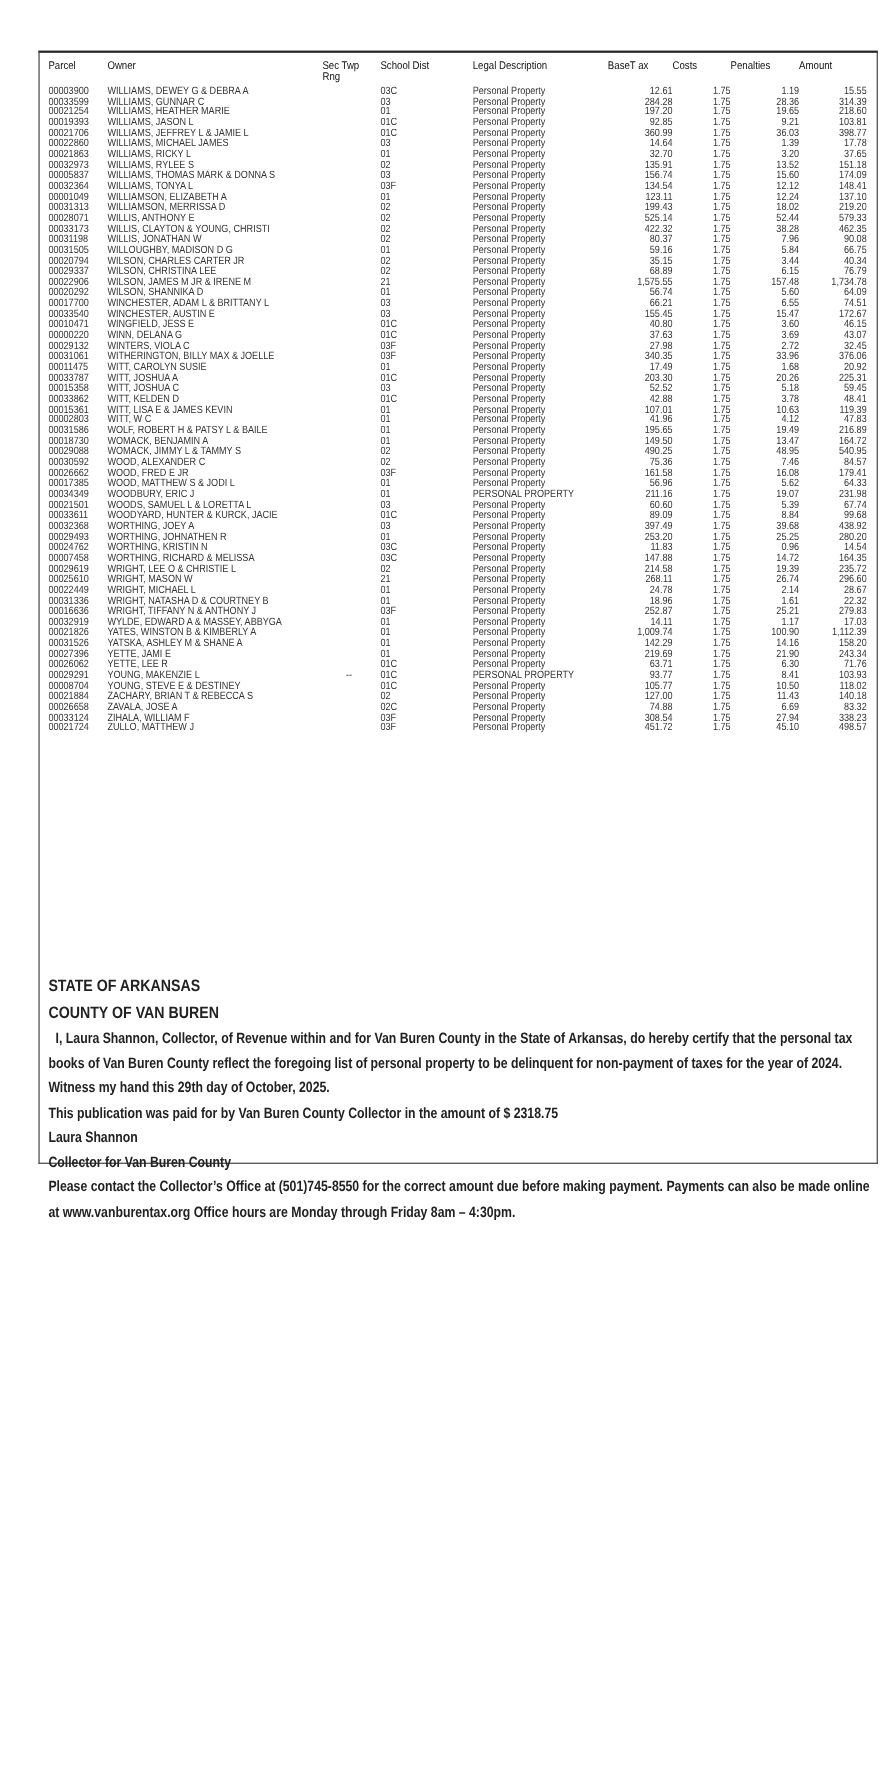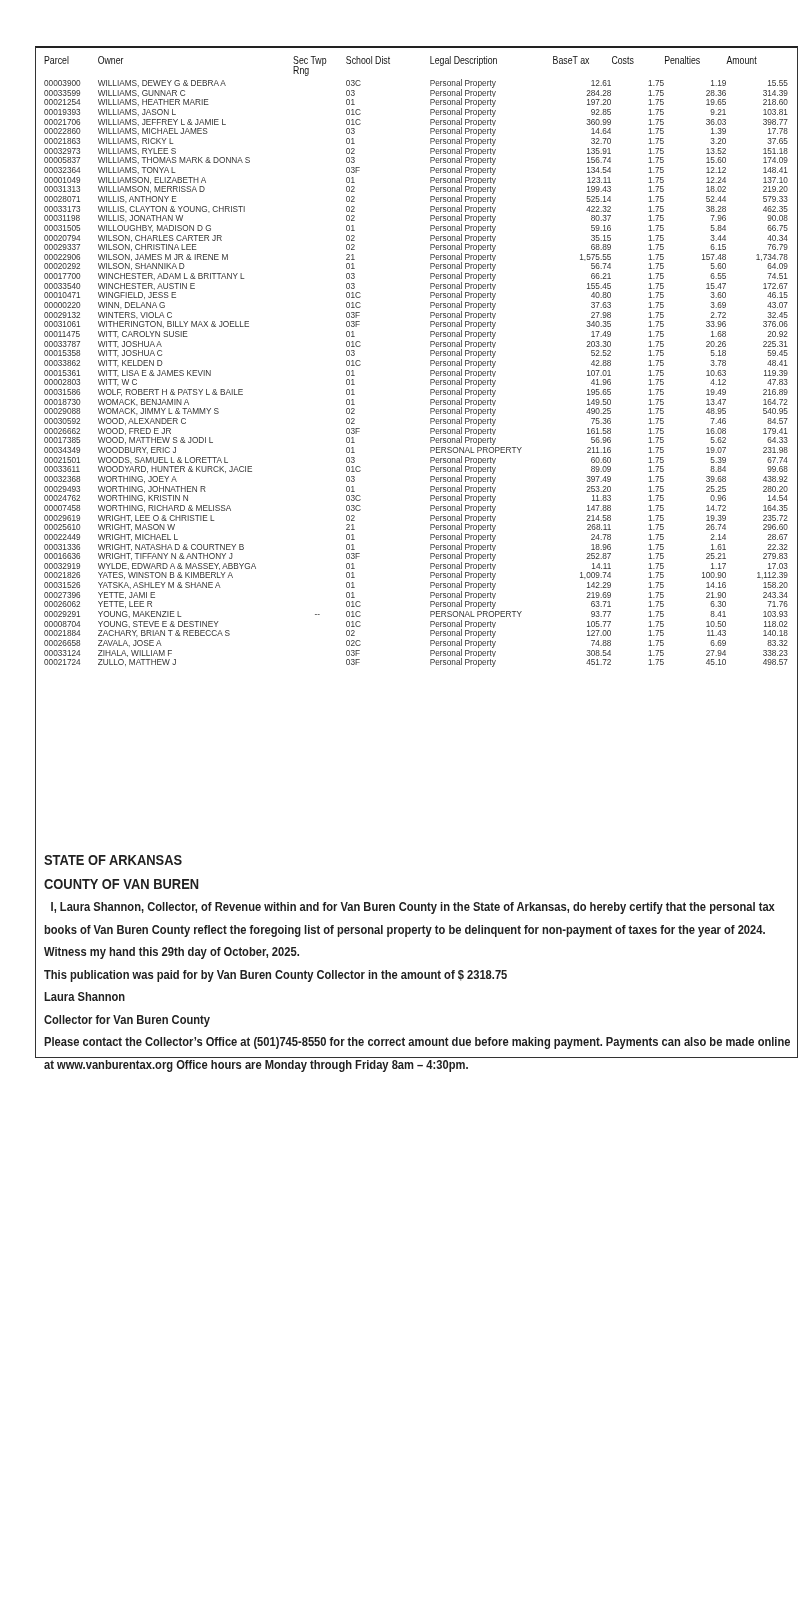--- a/index.html
+++ b/index.html
@@ -22,21 +22,21 @@
   .c-str { width:56px; }
   .c-sd { width:97px; }
   .c-legal { width:142px; }
   .c-tax { width:68px; }
   .c-cost { width:61px; }
   .c-pen { width:72px; }
   .c-amt { width:71px; }
   .num { text-align:right; }
   th.num { text-align:right; }
   .cert {
-    position:absolute; left:44px; top:848px; width:752px;
+    position:absolute; left:44px; top:885px; width:752px;
     font-family:"Liberation Sans", sans-serif; font-weight:bold; color:#222;
   }
   .cert .head { font-size:15px; line-height:24px; transform:scaleX(0.86); transform-origin:left; white-space:nowrap; }
   .cert .para { font-size:13.6px; line-height:22.5px; transform:scaleX(0.82); transform-origin:left top; width:915px; }
   .cert .line { font-size:13.6px; line-height:22.5px; transform:scaleX(0.82); transform-origin:left top; white-space:nowrap; }
   .indent { display:inline-block; width:8px; }
 </style>
 </head>
 <body>
 

